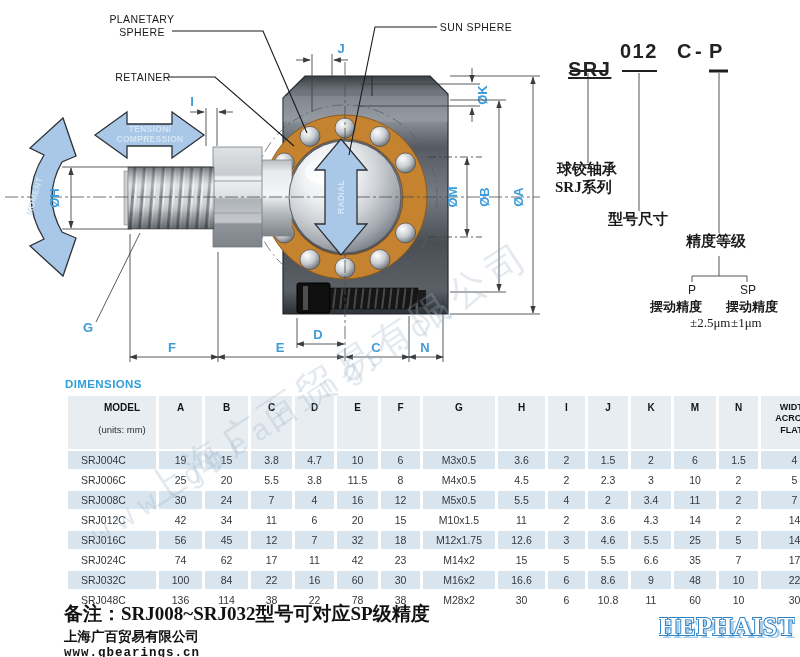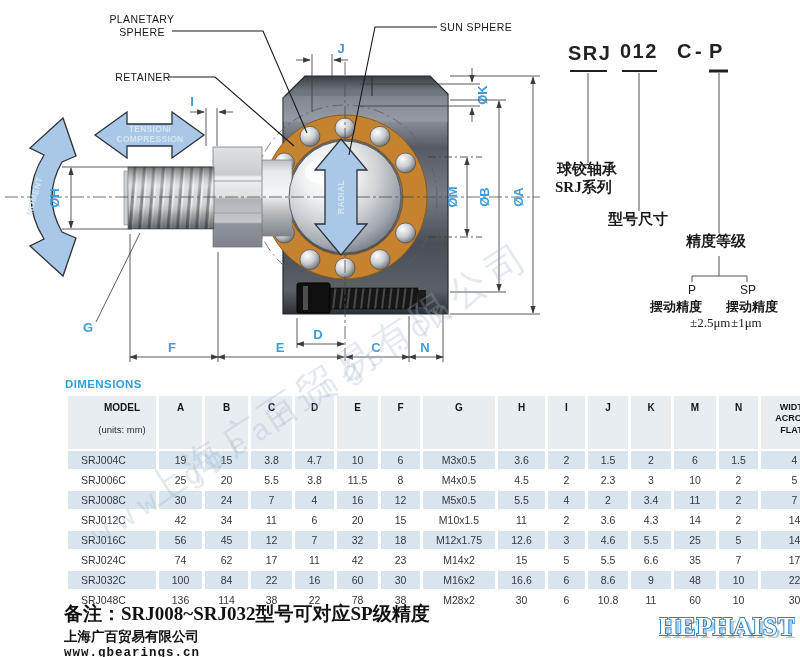--- a/index.html
+++ b/index.html
@@ -245,21 +245,21 @@
     </g>
   </svg>
 
   <div class="mcode">
     <svg width="260" height="330" viewBox="0 0 260 330">
       <path d="M30,41 H67 M82,41 H117" stroke="#1f1f1f" stroke-width="2"></path>
       <path d="M169,41 H188" stroke="#1f1f1f" stroke-width="3"></path>
       <path d="M48,43 V133 M99,43 V181 M179,43 V203 M179,226 V246" stroke="#555" stroke-width="1" fill="none"></path>
       <path d="M152,252 V246 H207 V252" stroke="#555" stroke-width="1" fill="none"></path>
     </svg>
-    <span class="part" style="left:28px;top:12px;">SRJ</span>
+    <span class="part" style="left:28px;top:28px;text-decoration:underline;">SRJ</span>
     <span class="part" style="left:80px;top:10px;">012</span>
     <span class="part" style="left:137px;top:10px;">C</span>
     <span class="part" style="left:155px;top:10px;">-</span>
     <span class="part" style="left:169px;top:10px;">P</span>
     <span class="zh" style="left:17px;top:130px;text-align:center;">球铰轴承</span>
     <span class="zh" style="left:15px;top:148px;">SRJ系列</span>
     <span class="zh" style="left:68px;top:180px;">型号尺寸</span>
     <span class="zh" style="left:146px;top:202px;">精度等级</span>
     <span class="grade" style="left:148px;top:253px;">P</span>
     <span class="grade" style="left:200px;top:253px;">SP</span>

